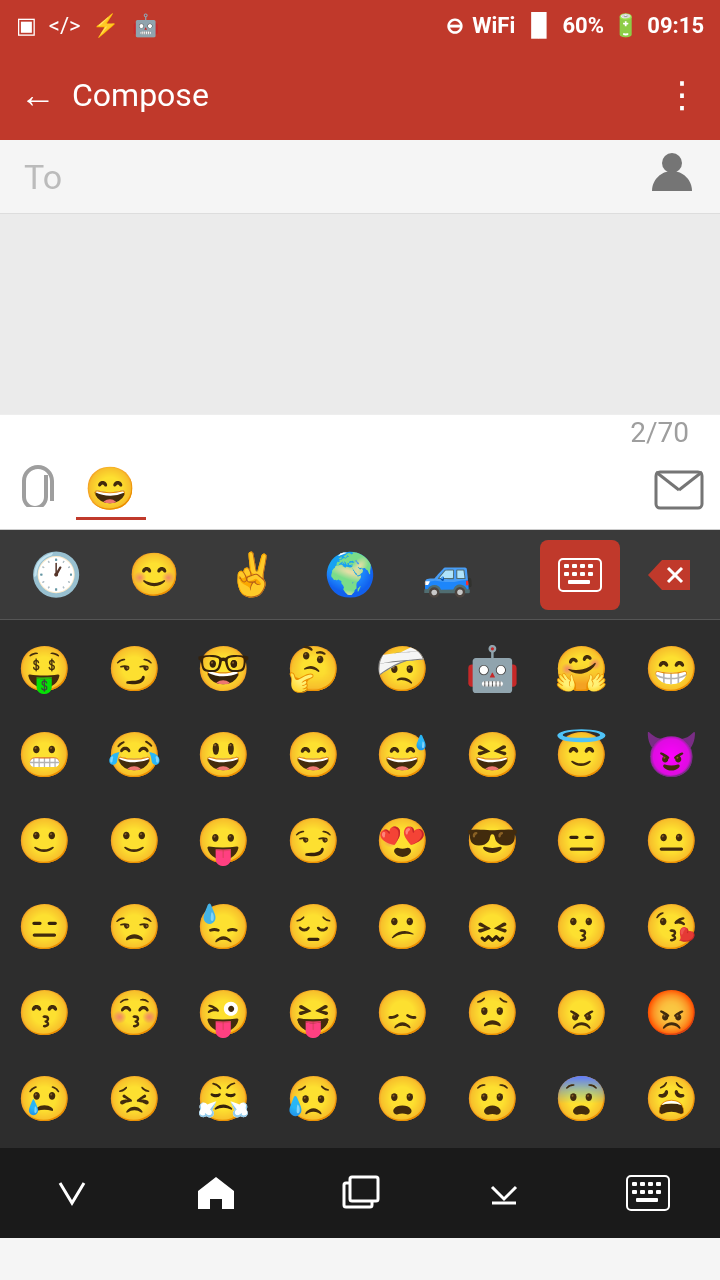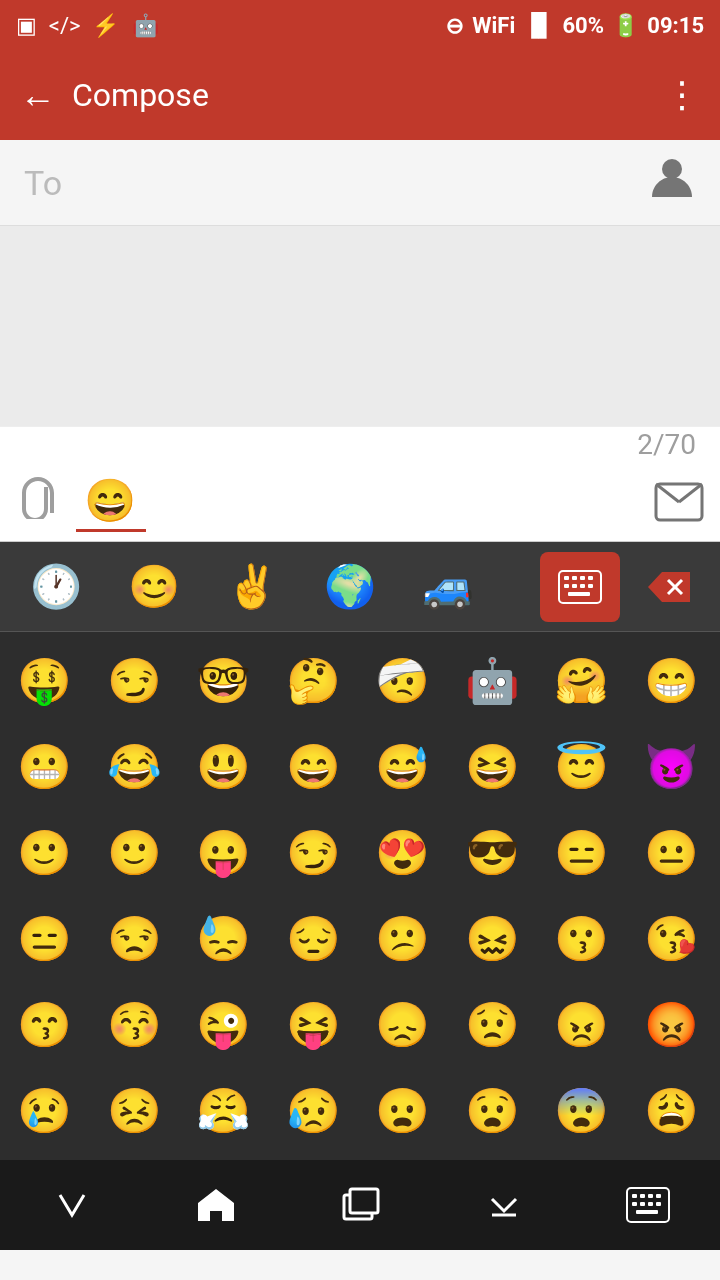--- a/index.html
+++ b/index.html
@@ -32,21 +32,21 @@
       justify-content: space-between;
     }
     .app-bar-left { display: flex; align-items: center; gap: 16px; }
     .app-bar-title { color: white; font-size: 32px; font-weight: 400; }
     .app-bar-back { color: white; font-size: 36px; cursor: pointer; }
     .app-bar-more { color: white; font-size: 36px; cursor: pointer; }
 
     
     .to-section {
       width: 720px;
-      height: 86px;
+      height: 74px;
       background: #f5f5f5;
       display: flex;
       align-items: center;
       padding: 0 24px;
       border-bottom: 1px solid #ddd;
     }
     .to-label { color: #9e9e9e; font-size: 32px; flex: 1; }
     .contact-icon { color: #757575; font-size: 48px; }
 
     
@@ -57,21 +57,21 @@
       padding: 16px 24px;
     }
     .counter { color: #9e9e9e; font-size: 26px; position: absolute; right: 24px; top: 0; }
     .toolbar-counter-row {
       width: 720px;
       position: relative;
       height: 36px;
       display: flex;
       align-items: center;
       justify-content: flex-end;
-      padding-right: 24px;
+      padding-right: 31px;
       background: white;
       border-top: 1px solid #eee;
     }
     .toolbar-row {
       width: 720px;
       height: 80px;
       background: white;
       display: flex;
       align-items: center;
       padding: 0 16px;

